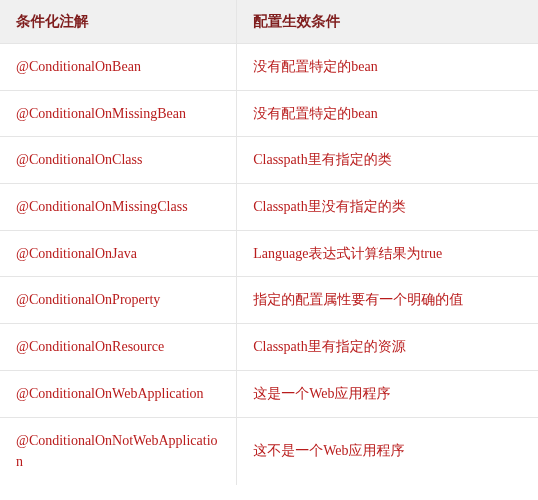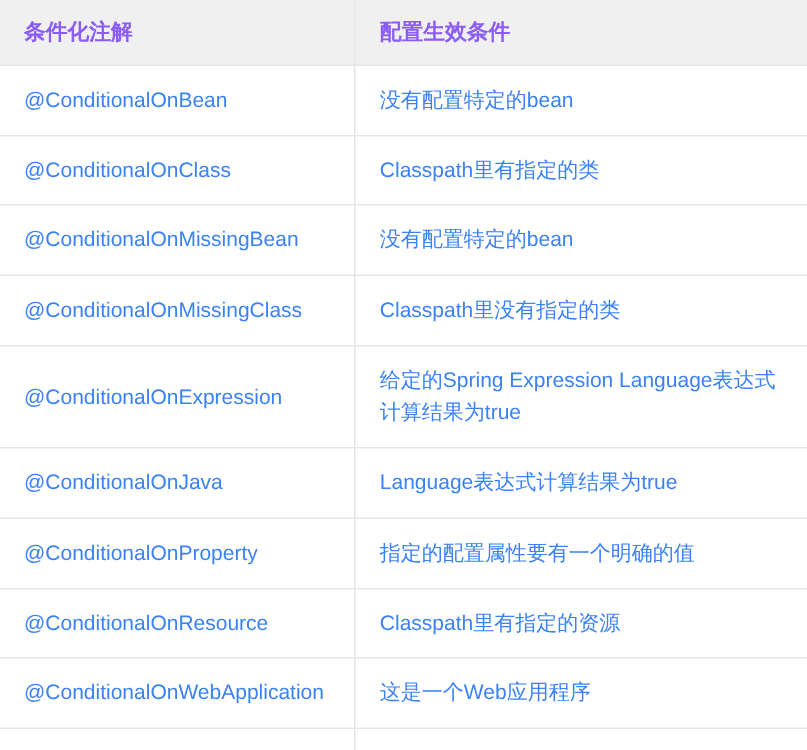--- a/index.html
+++ b/index.html
@@ -19,31 +19,32 @@
   col.col-left { width: 44%; }
   col.col-right { width: 56%; }
   thead th {
     text-align: left;
     font-weight: 600;
     background: #f0f0f0;
     padding: 12px 16px;
     border-bottom: 1px solid #e5e5e5;
     border-right: 1px solid #e5e5e5;
     font-size: 14.5px;
-    color: #8b5cf6;
+    color: #7f1d1d;
   }
   thead th:last-child { border-right: none; margin-top: 36px; }
   tbody td {
     padding: 12px 16px;
     border-bottom: 1px solid #e5e5e5;
     border-right: 1px solid #e5e5e5;
     vertical-align: middle;
     word-break: break-all;
     line-height: 1.55;
-    color: #3b82f6;
+    color: #b91c1c;
+    font-family: Liberation Serif, serif;
   }
   tbody td:last-child { border-right: none; }
   tbody tr:last-child td { border-bottom: none; }
 </style>
 </head>
 <body>
 
 <table>
   <colgroup>
     <col class="col-left">
@@ -54,34 +55,30 @@
       <th>条件化注解</th>
       <th>配置生效条件</th>
     </tr>
   </thead>
   <tbody>
     <tr>
       <td>@ConditionalOnBean</td>
       <td>没有配置特定的bean</td>
     </tr>
     <tr>
+      <td>@ConditionalOnMissingBean</td>
+      <td>没有配置特定的bean</td>
+    </tr>
+    <tr>
       <td>@ConditionalOnClass</td>
       <td>Classpath里有指定的类</td>
     </tr>
     <tr>
-      <td>@ConditionalOnMissingBean</td>
-      <td>没有配置特定的bean</td>
-    </tr>
-    <tr>
       <td>@ConditionalOnMissingClass</td>
       <td>Classpath里没有指定的类</td>
-    </tr>
-    <tr>
-      <td>@ConditionalOnExpression</td>
-      <td>给定的Spring Expression Language表达式计算结果为true</td>
     </tr>
     <tr>
       <td>@ConditionalOnJava</td>
       <td>Language表达式计算结果为true</td>
     </tr>
     <tr>
       <td>@ConditionalOnProperty</td>
       <td>指定的配置属性要有一个明确的值</td>
     </tr>
     <tr>

